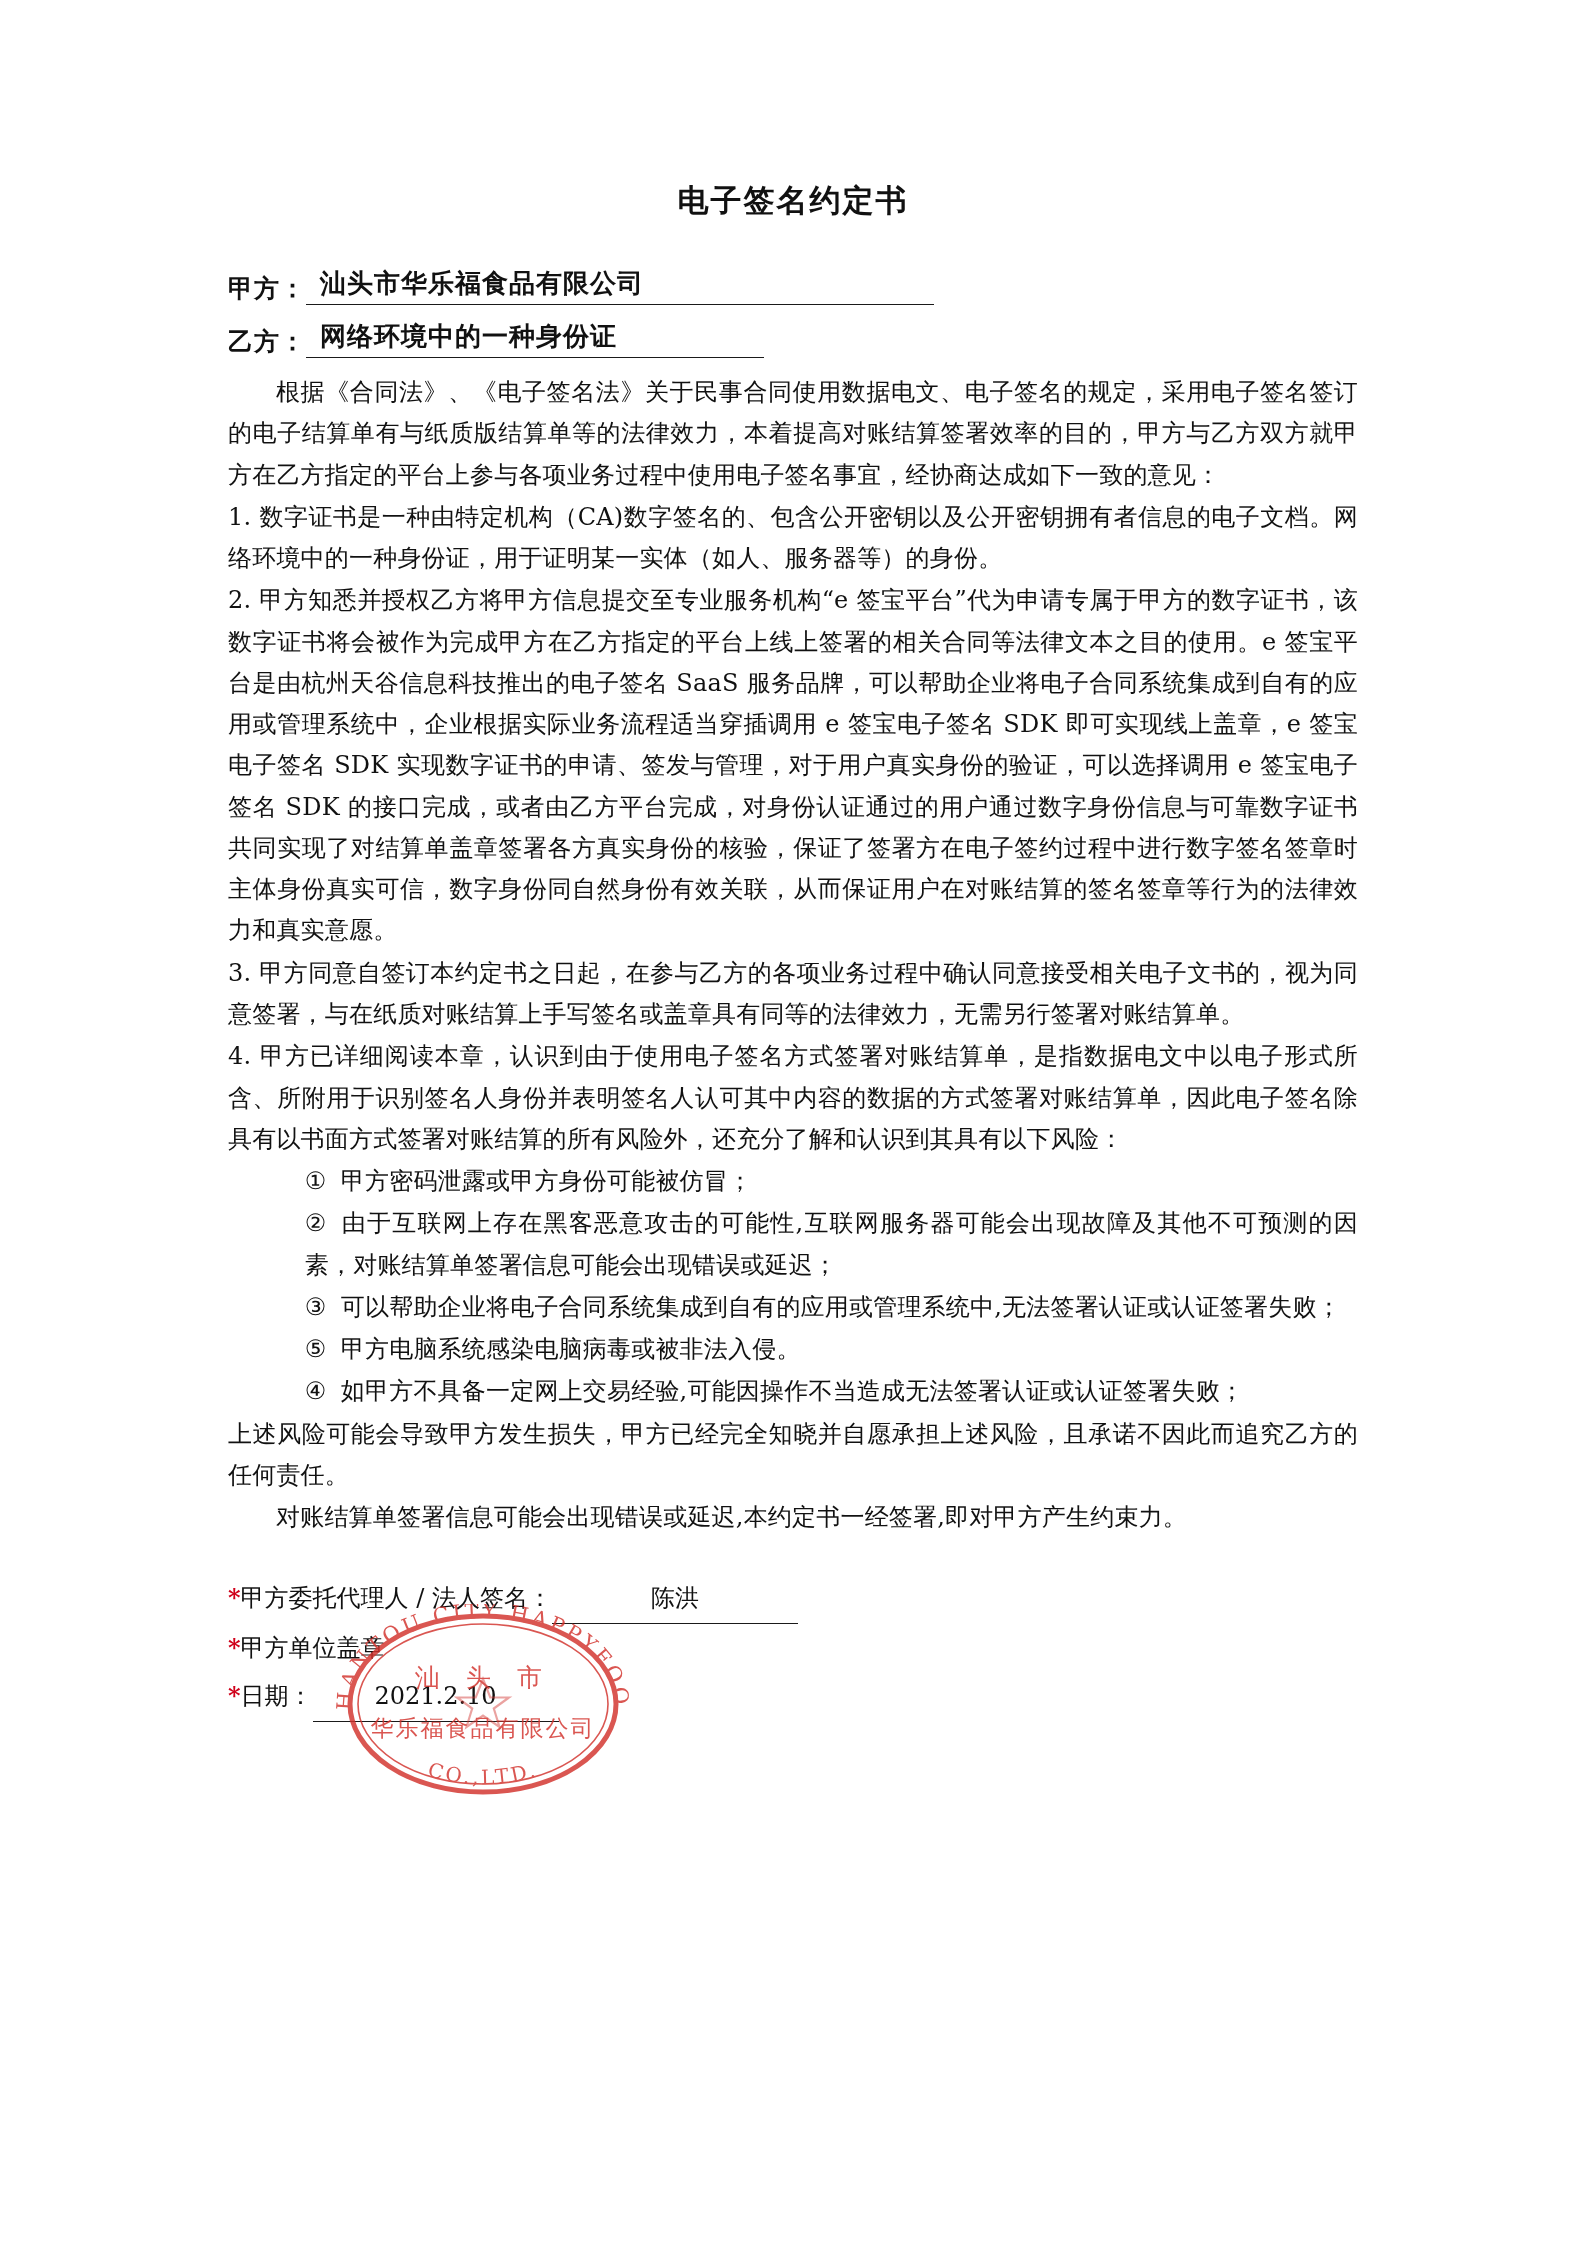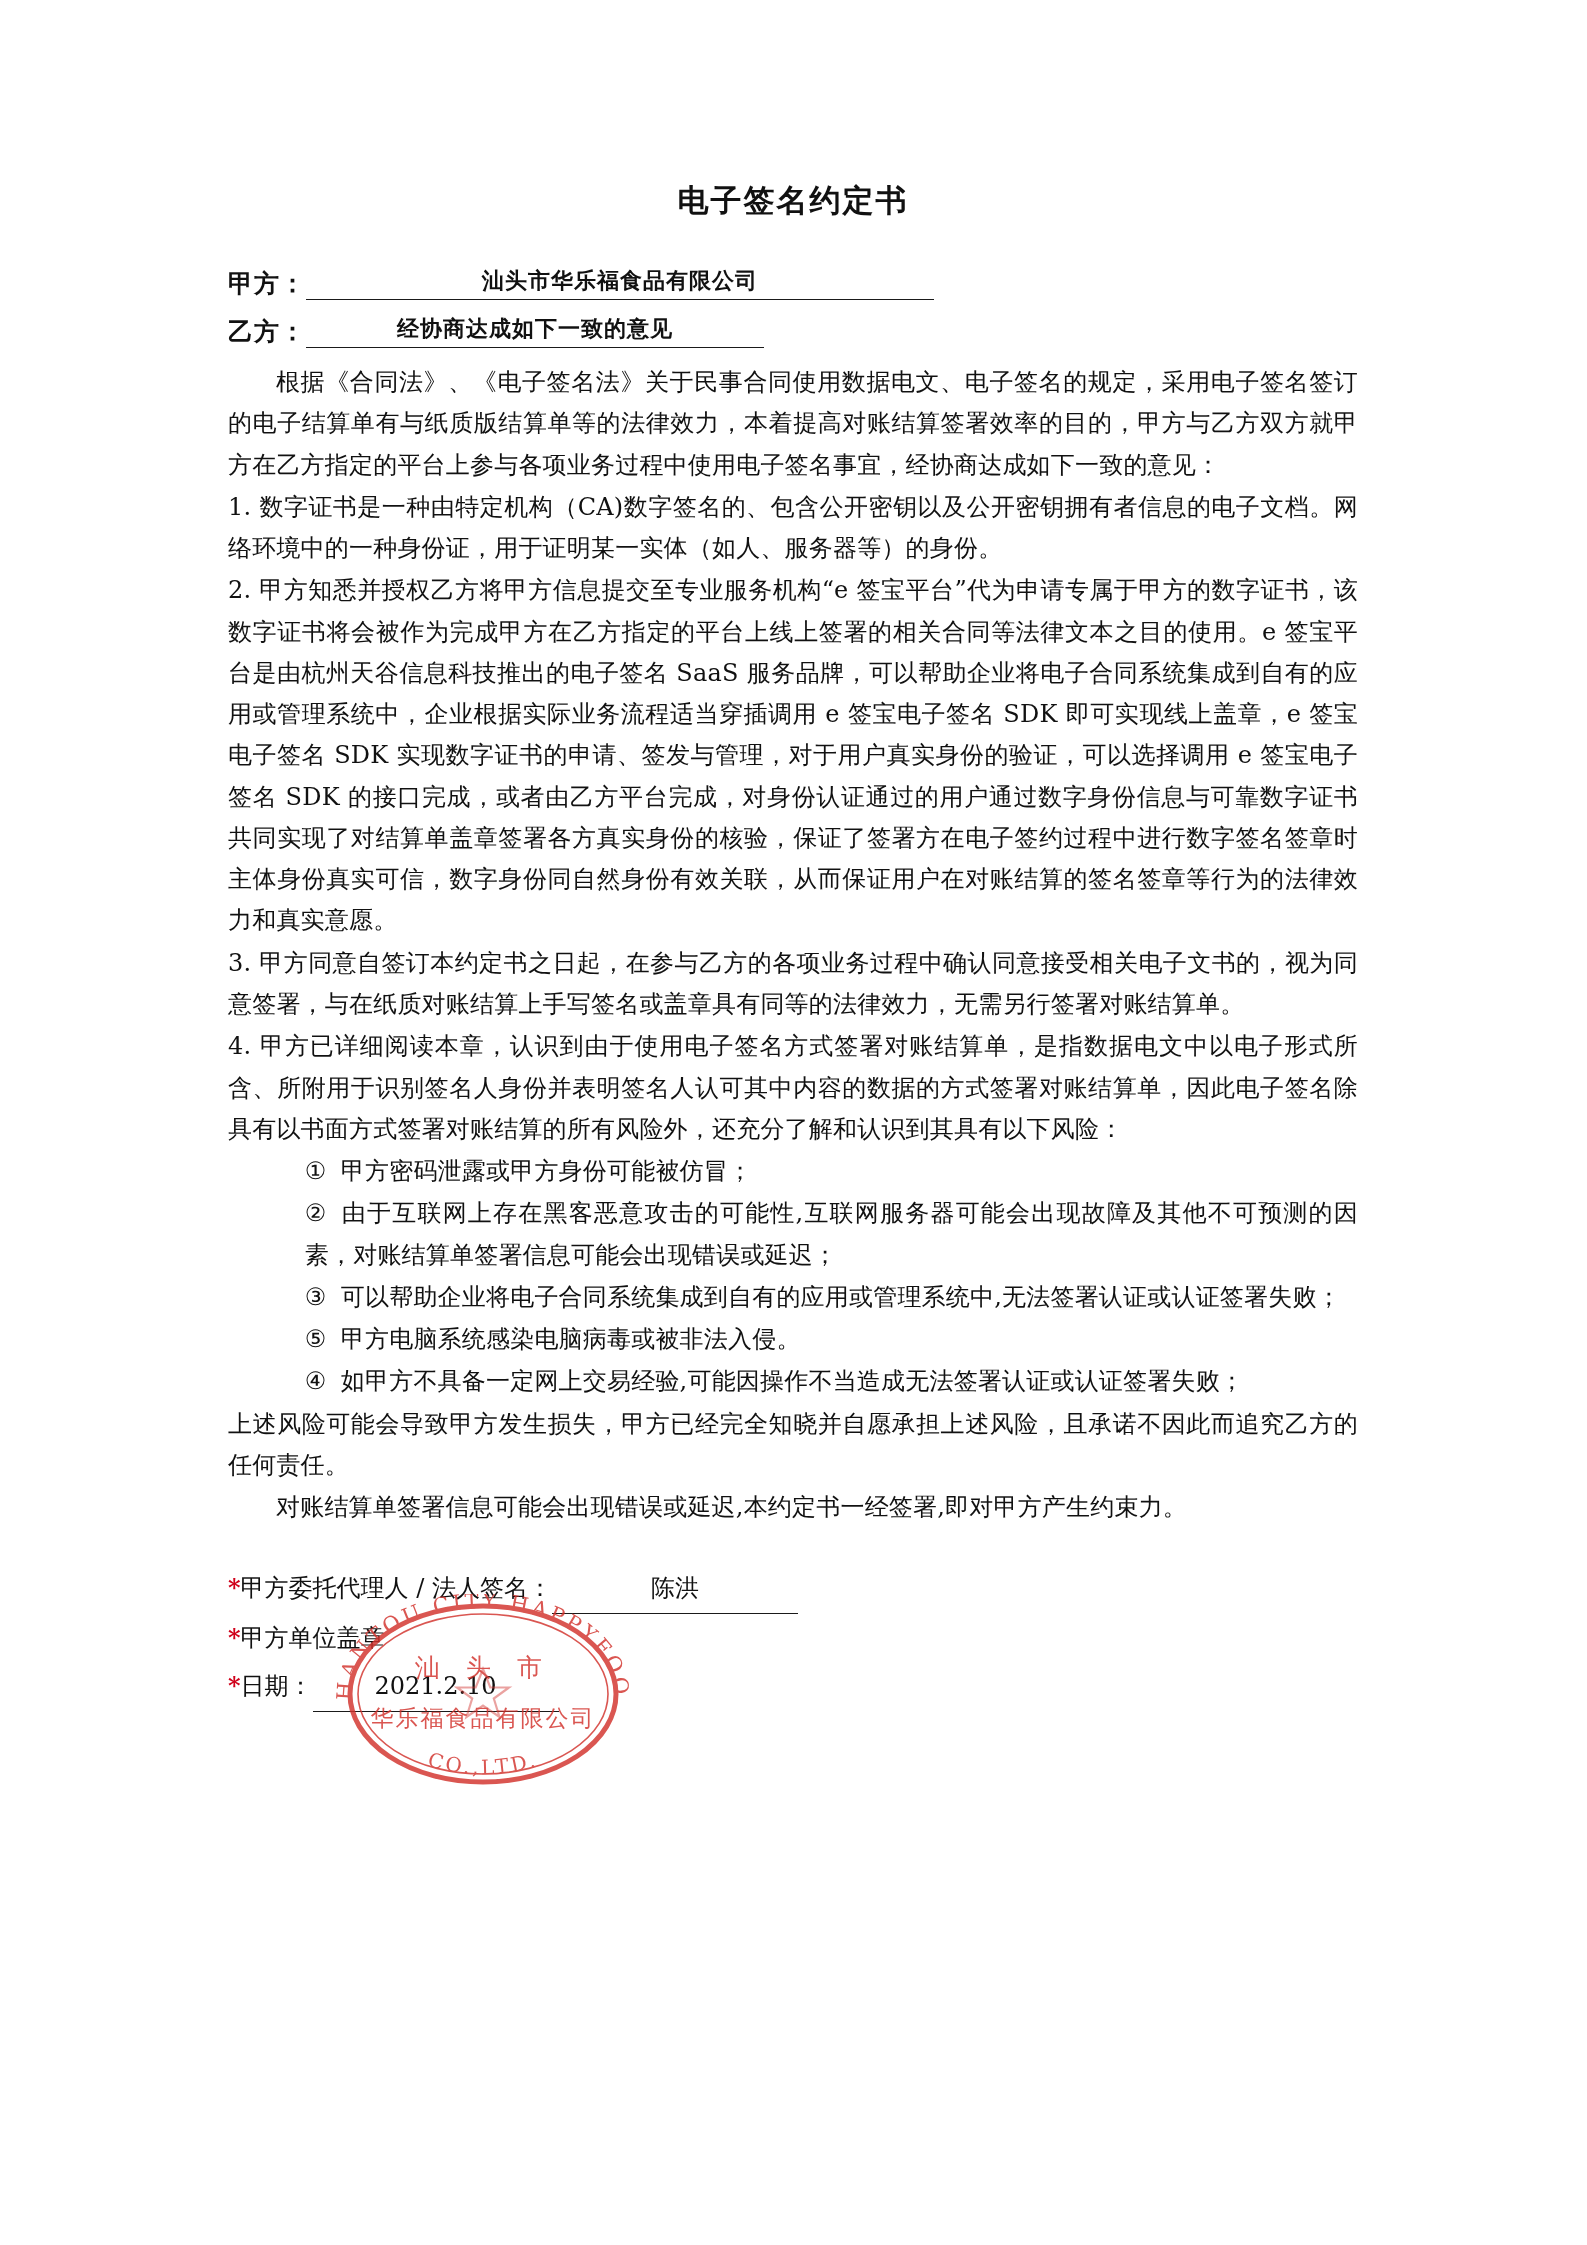--- a/index.html
+++ b/index.html
@@ -44,24 +44,23 @@
   .party-label {
     font-size: 25px;
     font-weight: bold;
     white-space: nowrap;
     letter-spacing: 1px;
     text-align: center;
   }
   .party-value {
     flex: 0 0 auto;
     border-bottom: 1.5px solid #1a1a1a;
-    font-size: 22px;
+    font-size: 26px;
     font-weight: bold;
     padding: 0 14px 3px 14px;
-    text-align: center;
     letter-spacing: 1px;
   }
   .party-value.a { width: 600px; }
   .party-value.b { width: 430px; }
 
   p.para {
     font-size: 24px;
     line-height: 1.72;
     margin: 0 0 1px 0;
     text-align: justify;
@@ -119,21 +118,21 @@
 
     <div class="doc-title">电子签名约定书</div>
 
     <div class="party-row">
       <span class="party-label">甲方：</span>
       <span class="party-value a">汕头市华乐福食品有限公司</span>
     </div>
 
     <div class="party-row">
       <span class="party-label">乙方：</span>
-      <span class="party-value b">经协商达成如下一致的意见</span>
+      <span class="party-value b">网络环境中的一种身份证</span>
     </div>
 
     <p class="para indent">根据《合同法》、《电子签名法》关于民事合同使用数据电文、电子签名的规定，采用电子签名签订的电子结算单有与纸质版结算单等的法律效力，本着提高对账结算签署效率的目的，甲方与乙方双方就甲方在乙方指定的平台上参与各项业务过程中使用电子签名事宜，经协商达成如下一致的意见：</p>
     <p class="para">1. 数字证书是一种由特定机构（CA)数字签名的、包含公开密钥以及公开密钥拥有者信息的电子文档。网络环境中的一种身份证，用于证明某一实体（如人、服务器等）的身份。</p>
     <p class="para">2. 甲方知悉并授权乙方将甲方信息提交至专业服务机构“e 签宝平台”代为申请专属于甲方的数字证书，该数字证书将会被作为完成甲方在乙方指定的平台上线上签署的相关合同等法律文本之目的使用。e 签宝平台是由杭州天谷信息科技推出的电子签名 SaaS 服务品牌，可以帮助企业将电子合同系统集成到自有的应用或管理系统中，企业根据实际业务流程适当穿插调用 e 签宝电子签名 SDK 即可实现线上盖章，e 签宝电子签名 SDK 实现数字证书的申请、签发与管理，对于用户真实身份的验证，可以选择调用 e 签宝电子签名 SDK 的接口完成，或者由乙方平台完成，对身份认证通过的用户通过数字身份信息与可靠数字证书共同实现了对结算单盖章签署各方真实身份的核验，保证了签署方在电子签约过程中进行数字签名签章时主体身份真实可信，数字身份同自然身份有效关联，从而保证用户在对账结算的签名签章等行为的法律效力和真实意愿。</p>
     <p class="para">3. 甲方同意自签订本约定书之日起，在参与乙方的各项业务过程中确认同意接受相关电子文书的，视为同意签署，与在纸质对账结算上手写签名或盖章具有同等的法律效力，无需另行签署对账结算单。</p>
     <p class="para">4. 甲方已详细阅读本章，认识到由于使用电子签名方式签署对账结算单，是指数据电文中以电子形式所含、所附用于识别签名人身份并表明签名人认可其中内容的数据的方式签署对账结算单，因此电子签名除具有以书面方式签署对账结算的所有风险外，还充分了解和认识到其具有以下风险：</p>
 
     <p class="para sub">
       <span class="circ-num">①</span><span>甲方密码泄露或甲方身份可能被仿冒；</span>

